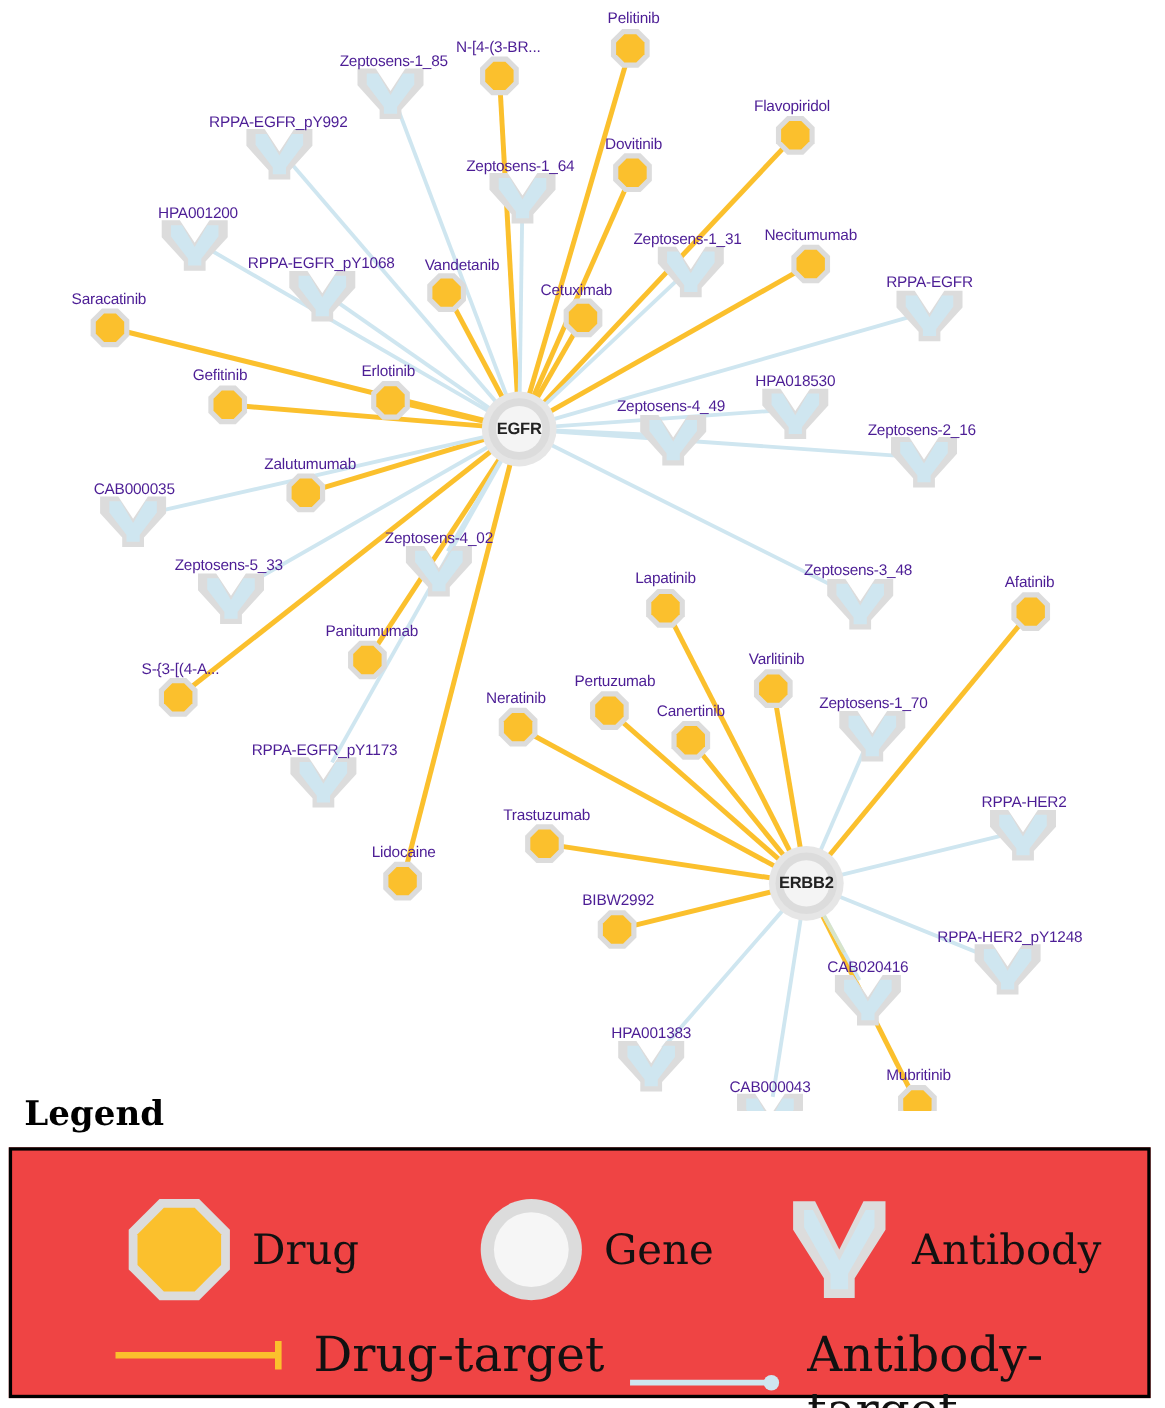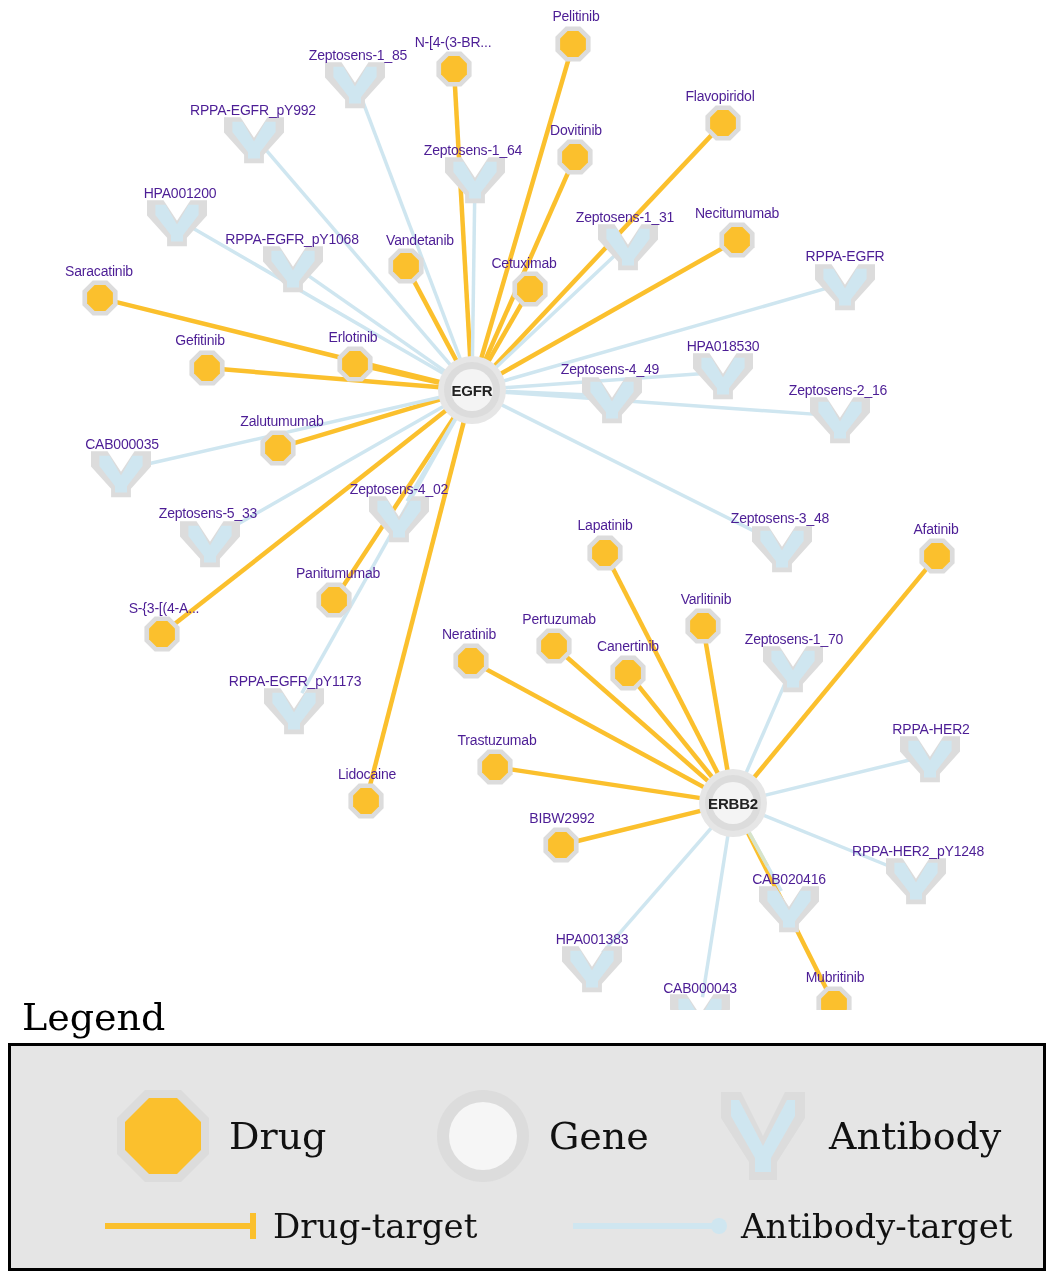--- a/index.html
+++ b/index.html
@@ -37,32 +37,32 @@
     font-size: 15px;
     font-weight: bold;
     color: #222;
   }
   
   #legend-title {
     position: absolute;
     left: 22px;
     top: 995px;
     font-family: "DejaVu Serif", serif;
-    font-size: 38px;
-    font-weight: normal;
+    font-size: 31px;
+    font-weight: bold;
     color: #000;
   }
   #legend-box {
     position: absolute;
     left: 8px;
     top: 1043px;
     width: 1038px;
     height: 228px;
     border: 3px solid #000;
-    background: #e5e5e5;
+    background: #ef4444;
     box-sizing: border-box;
   }
   .legend-row1 {
     position: absolute;
     top: 38px;
     left: 0;
     width: 100%;
     height: 110px;
   }
   .legend-item {
@@ -78,23 +78,23 @@
   }
   .legend-row2 {
     position: absolute;
     top: 160px;
     left: 0;
     width: 100%;
     height: 60px;
   }
   .legend-line-text {
     font-family: "DejaVu Serif", serif;
-    font-size: 34px;
+    font-size: 44px;
     color: #111;
-    margin-left: 10px;
+    margin-left: 22px;
   }
 </style>
 </head>
 <body>
 
 <div id="graph-area">
   <svg id="graph-svg" width="1059" height="1010">
       <g>
         <line x1="568.5165909438572" y1="59.35900528143982" x2="479.2855397162321" y2="365.0416164176603" stroke="#fbc02d" stroke-width="4.5"></line>
         <line x1="454.8957890167667" y1="84.97490413233957" x2="470.5443428477541" y2="364.0407807849482" stroke="#fbc02d" stroke-width="4.5"></line>

